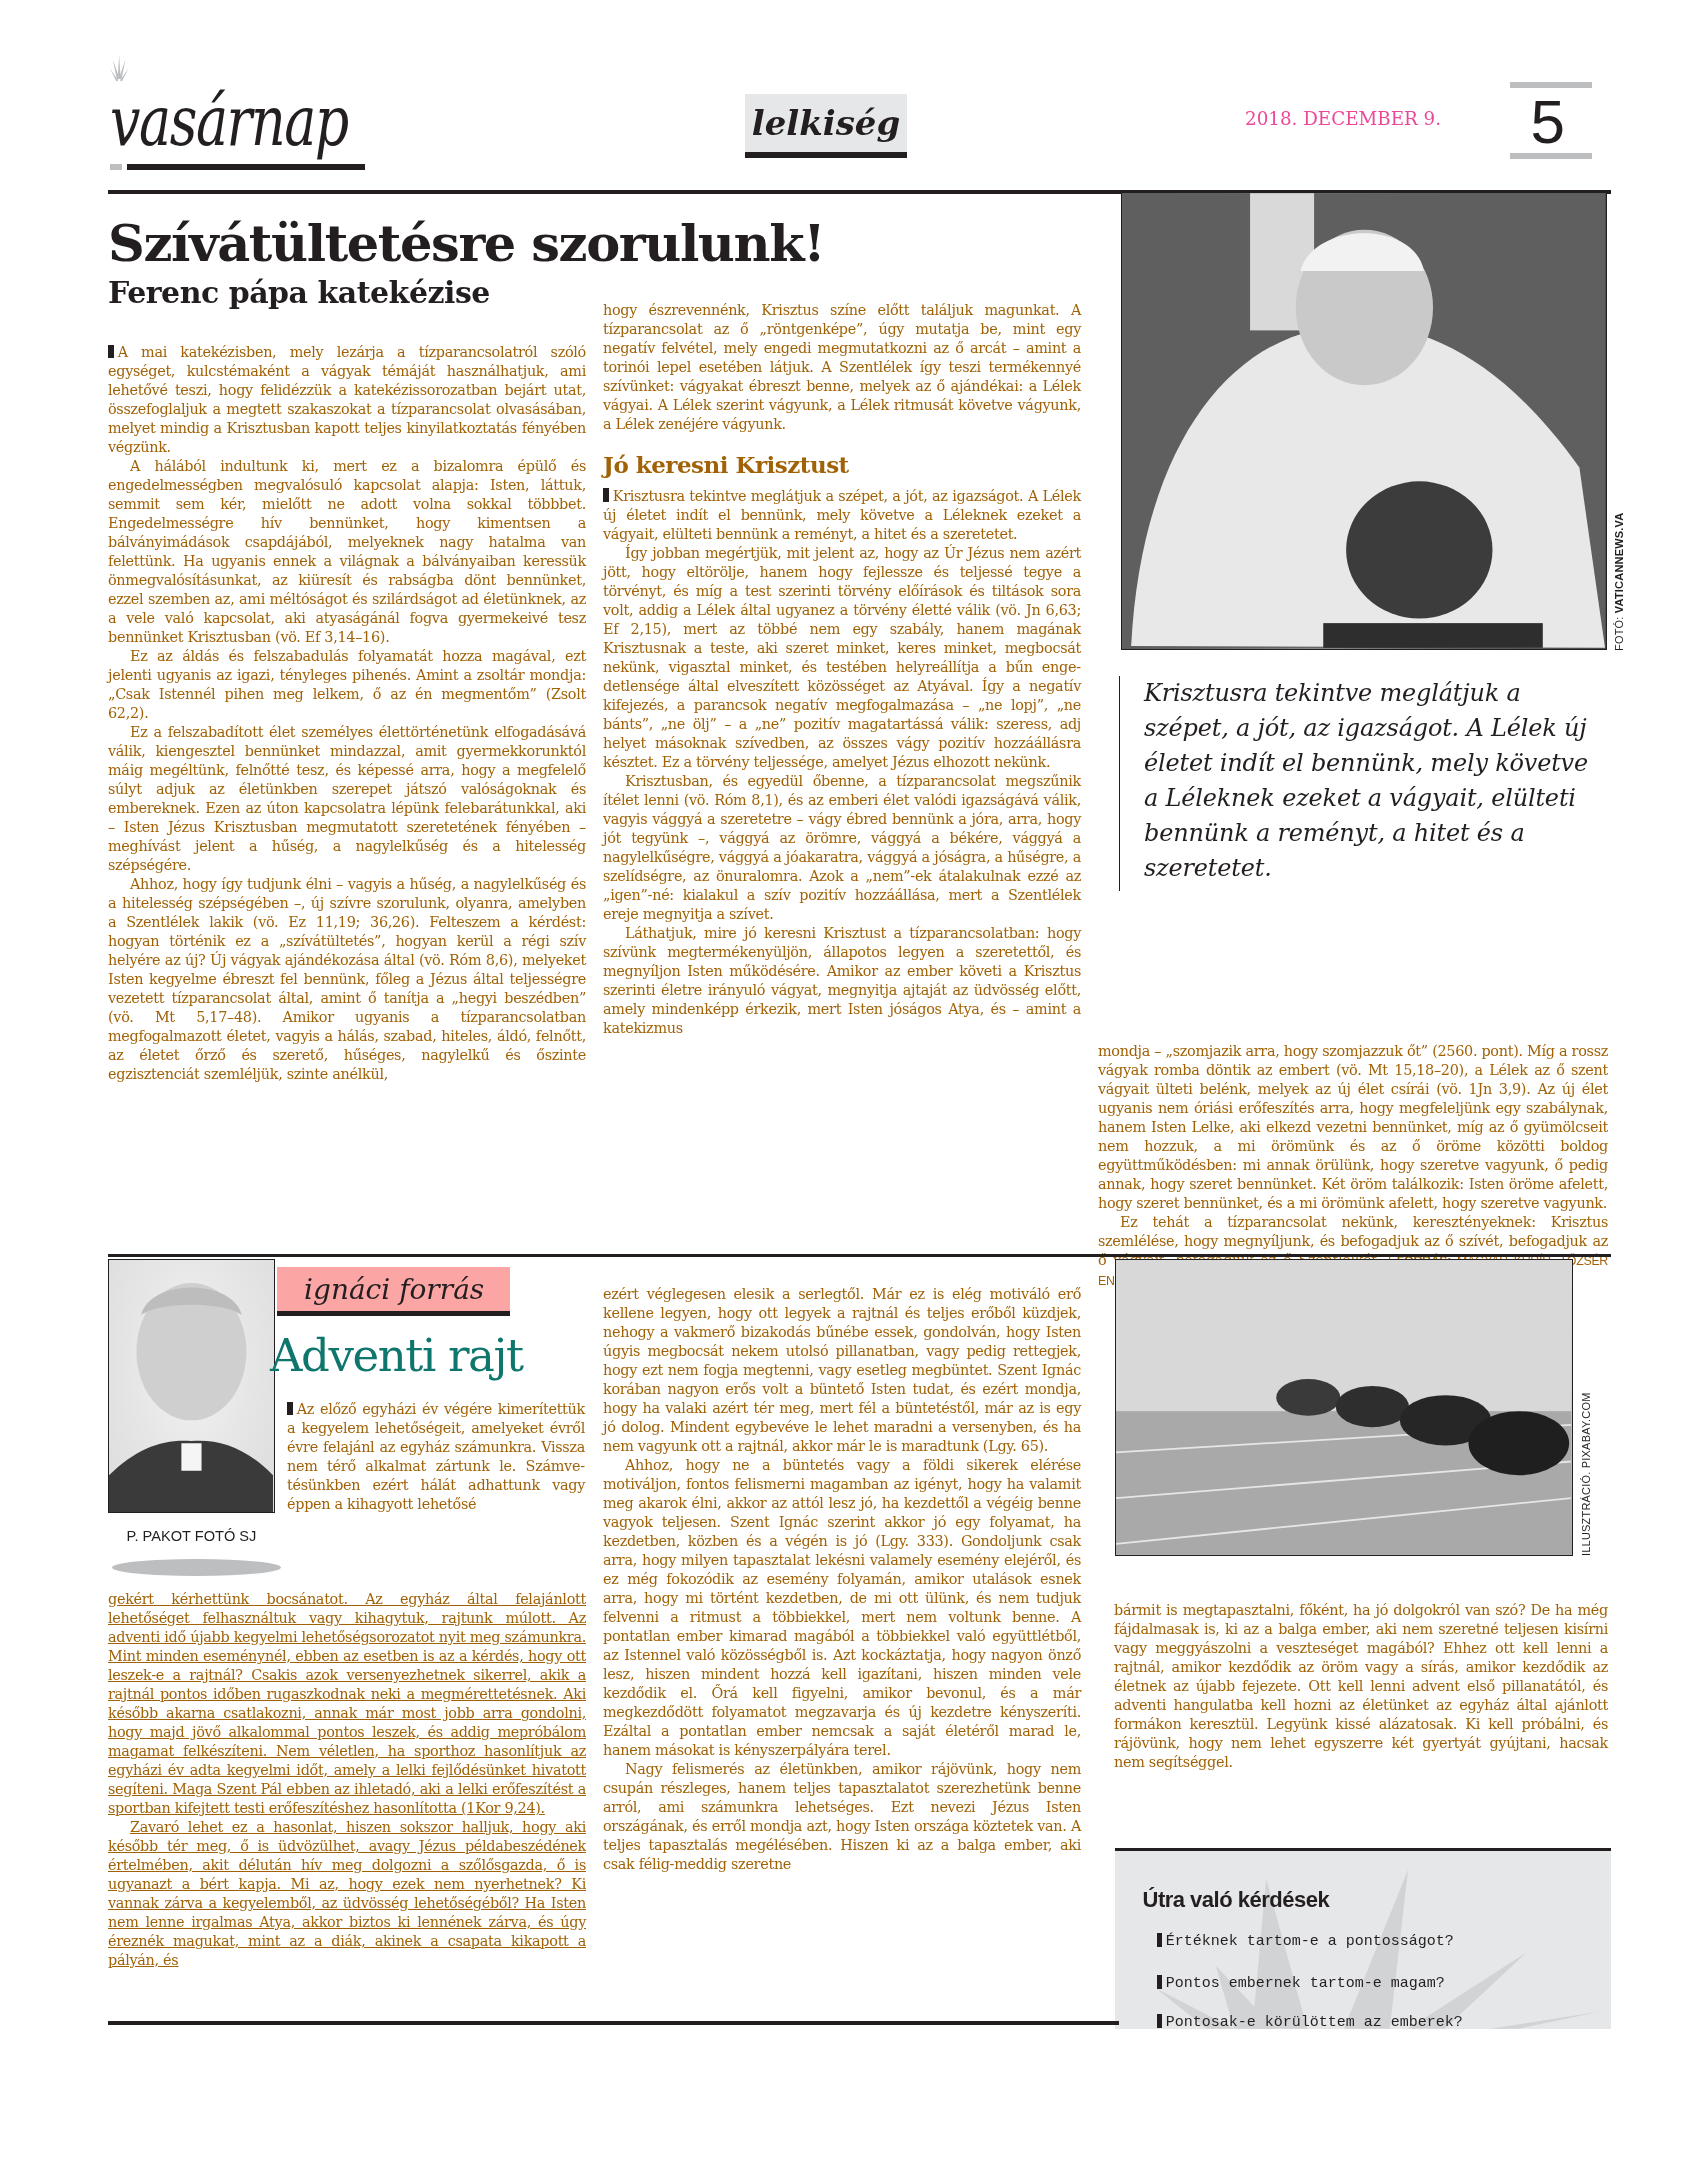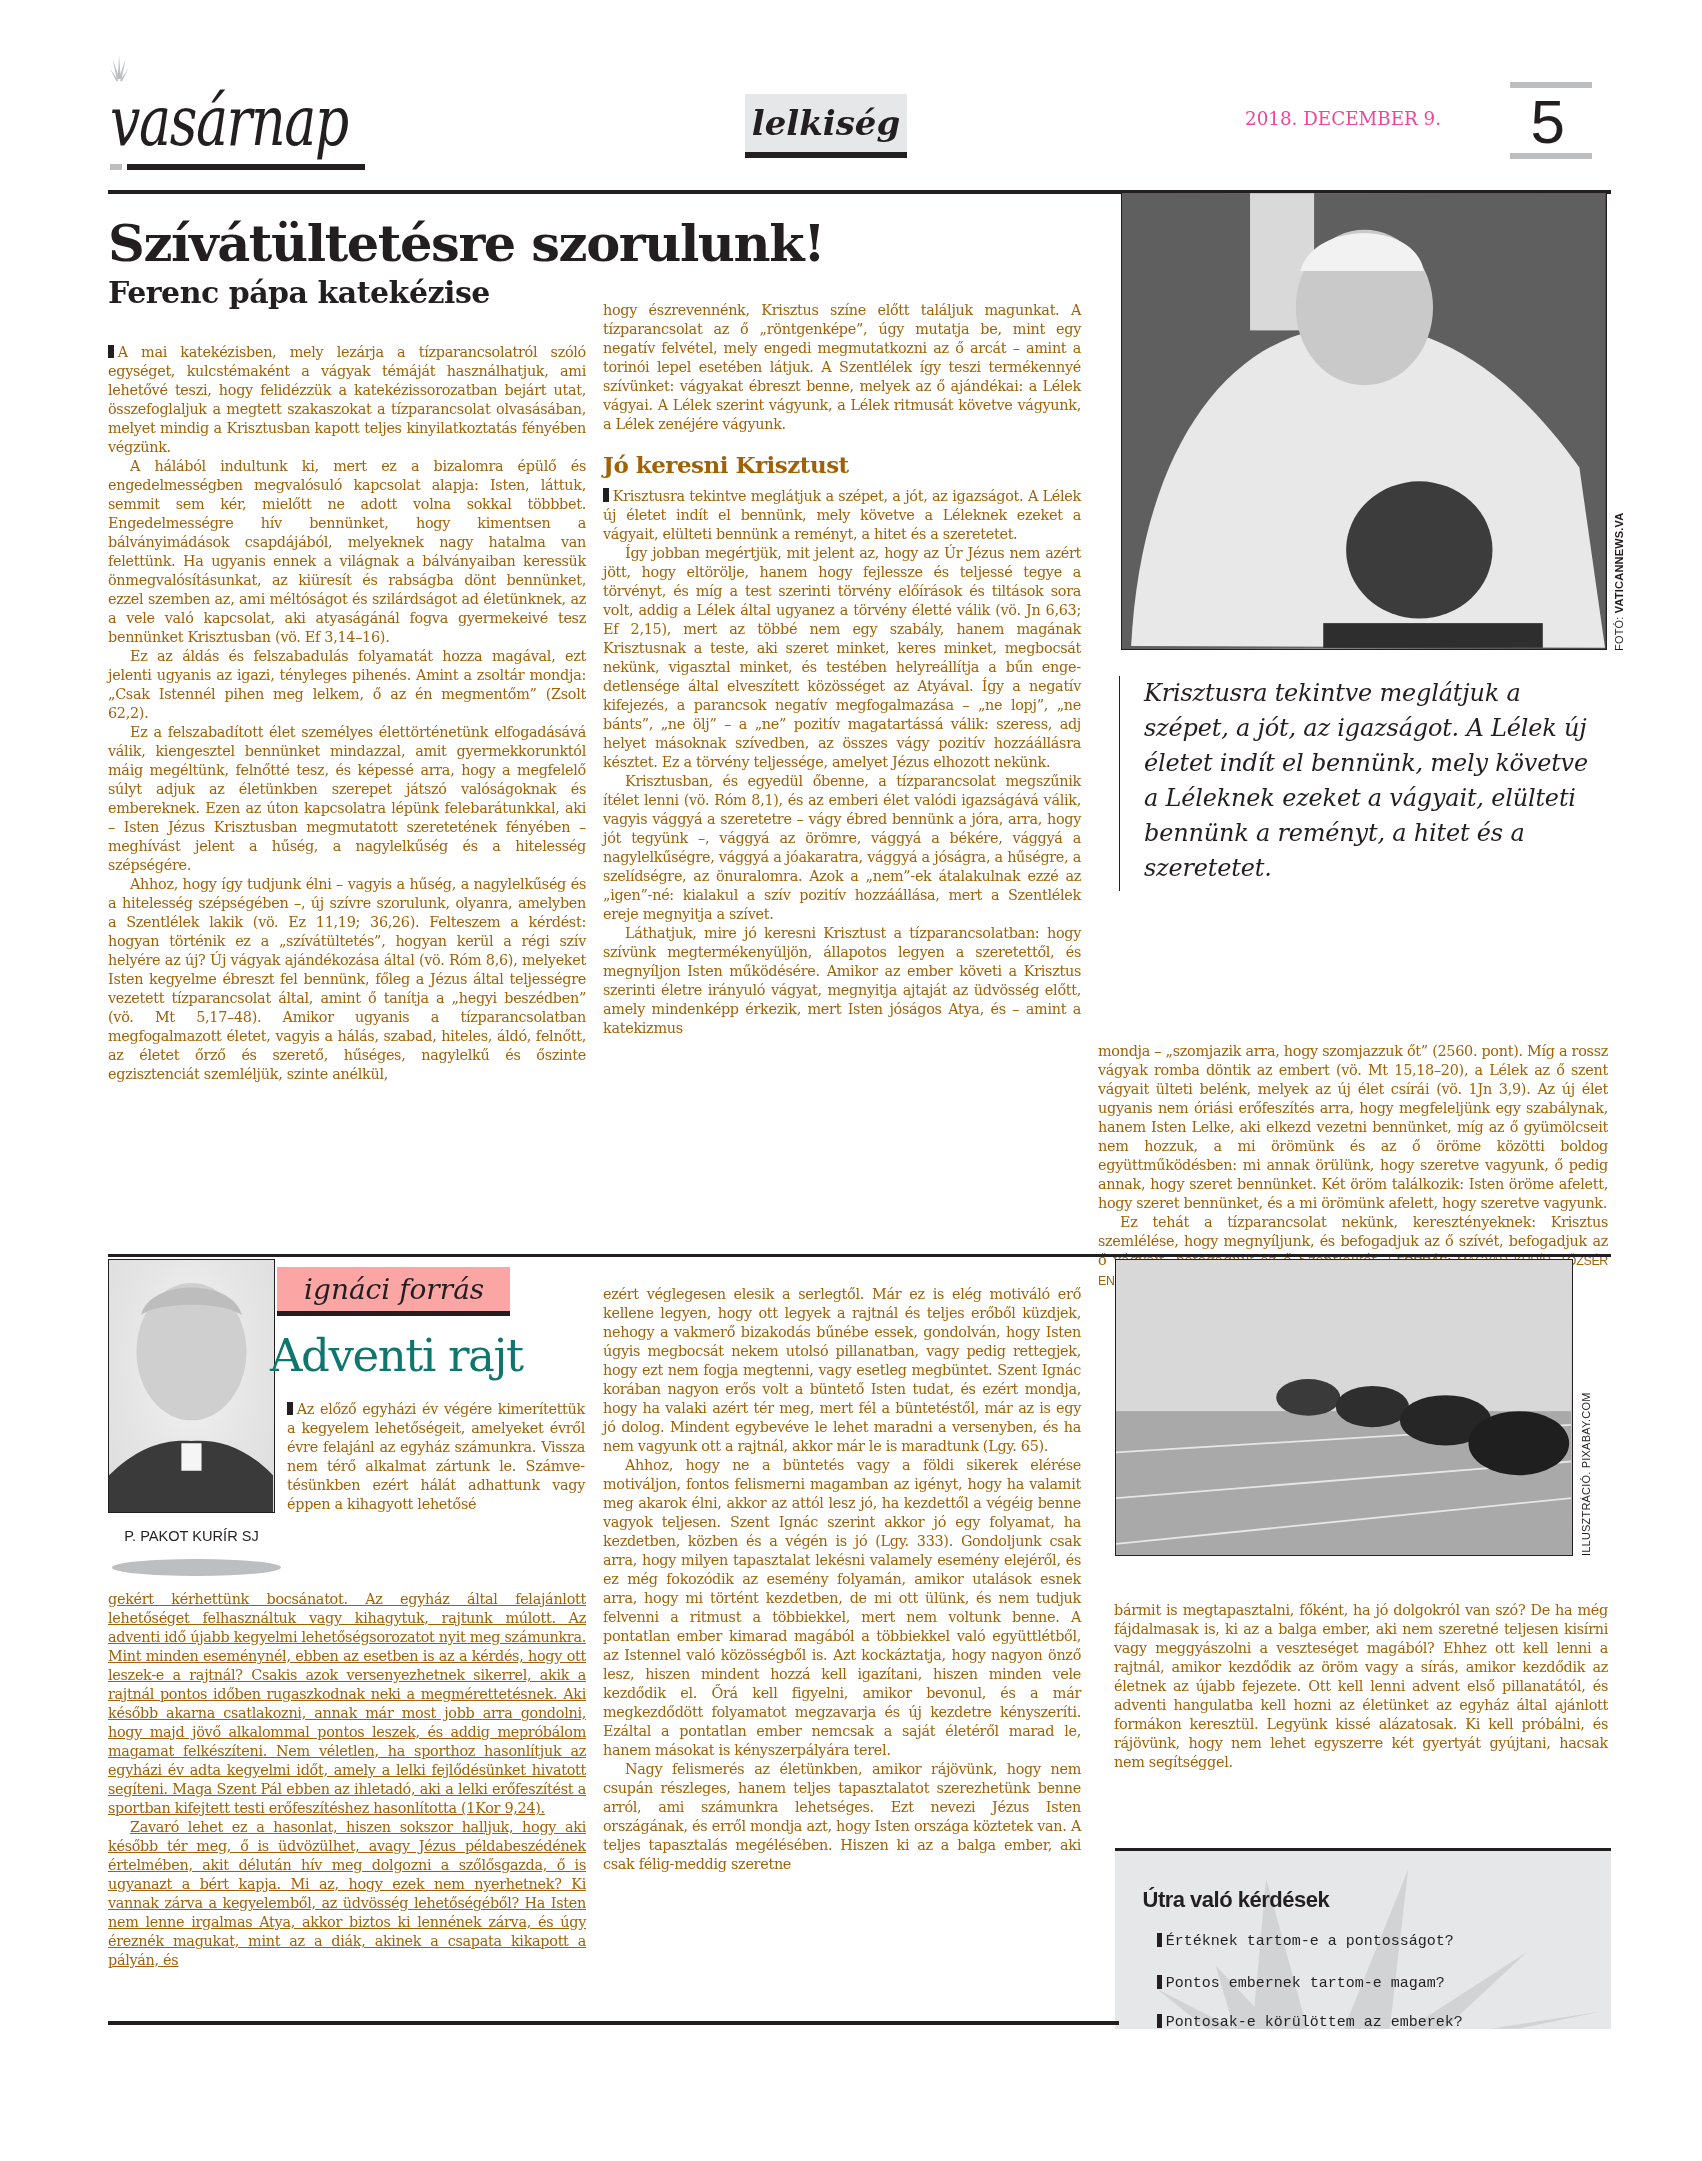--- a/index.html
+++ b/index.html
@@ -146,21 +146,21 @@
 <div class="abs rule-mid"></div>
 
 <div class="abs portrait">
   <svg width="164" height="252" viewBox="0 0 358 550">
     <ellipse cx="180" cy="200" rx="120" ry="150" fill="#cfcfcf"></ellipse>
     <path d="M70 120 C 90 40, 270 40, 290 120 C 250 90, 110 90, 70 120 Z" fill="#bdbdbd"></path>
     <path d="M0 550 L 0 470 C 60 410, 120 390, 180 395 C 240 390, 300 410, 358 470 L 358 550 Z" fill="#3a3a3a"></path>
     <rect x="158" y="400" width="44" height="60" fill="#f5f5f5"></rect>
   </svg>
 </div>
-<div class="abs portrait-caption">P. PAKOT KURÍR SJ</div>
+<div class="abs portrait-caption">P. PAKOT FOTÓ SJ</div>
 <div class="abs portrait-ellipse"></div>
 
 <div class="abs column-tab">
   <span>ignáci forrás</span>
 </div>
 
 <h2 class="abs adv-title" style="margin:0">Adventi rajt</h2>
 
 <div class="abs col b-col1a">
   <p class="first"><span class="sq"></span><span>Az előző egyházi év végére ki­merítettük a kegyelem lehetősé­geit, amelyeket évről évre felajánl az egyház számunkra. Vissza nem térő alkalmat zártunk le. Számve­tésünkben ezért hálát adhattunk vagy éppen a kihagyott lehetősé­</span></p>

